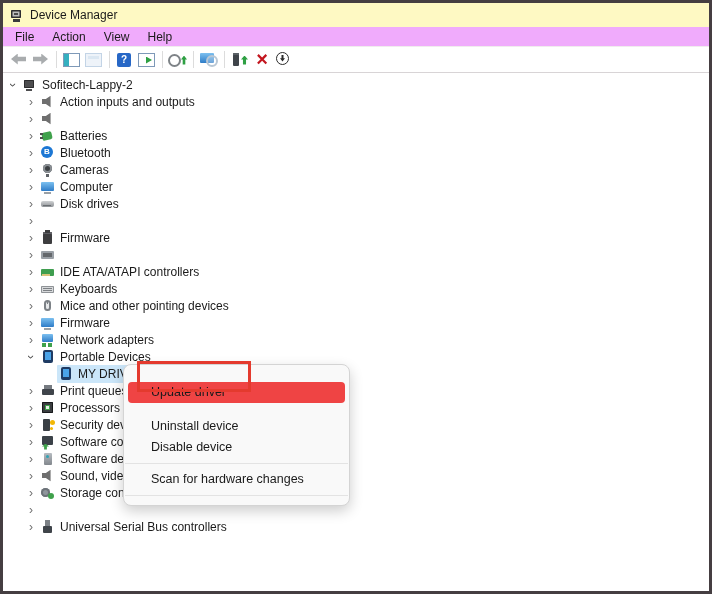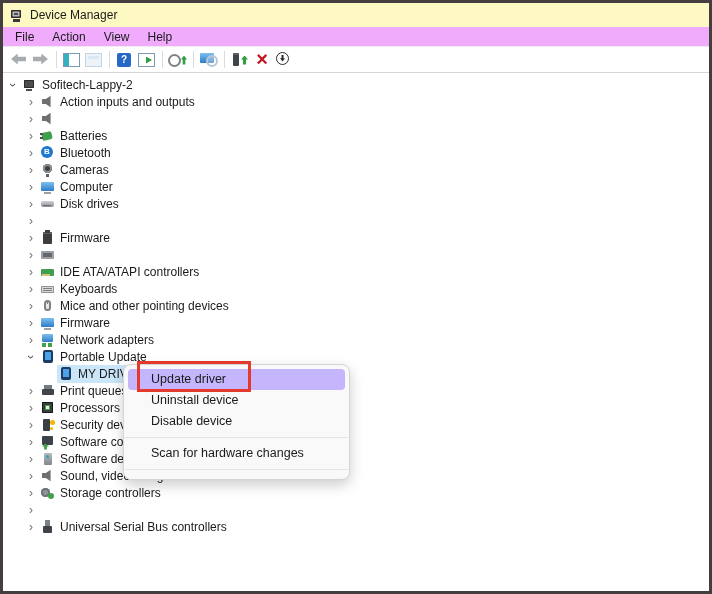--- a/index.html
+++ b/index.html
@@ -95,21 +95,21 @@
   .ti-system::after{left:0;bottom:2px;width:14px;height:2px;background:#888d92;border-radius:1px;}
   .ti-usb::before{left:5px;top:1px;width:5px;height:6px;background:#7c8186;}
   .ti-usb::after{left:3px;top:7px;width:9px;height:7px;background:#3f444a;border-radius:1px;}
   
   .ctxmenu{
     position:absolute;left:120px;top:361px;width:227px;box-sizing:border-box;
     background:#f9f9f9;border:1px solid #d4d4d4;border-radius:8px;
     box-shadow:0 5px 14px rgba(0,0,0,.20);padding:4px 0;font-size:12.5px;z-index:5;
   }
   .cmi{height:21px;line-height:21px;padding-left:27px;color:#1a1a1a;}
-  .cmi.hl{background:#c4b5fd;border-radius:4px;margin:0 4px;padding-left:23px;}
+  .cmi.hl{background:#ef4444;border-radius:4px;margin:13px 4px;padding-left:23px;}
   .cmi.bold{font-weight:bold;}
   .cmsep{height:1px;background:#e3e3e3;margin:5px 1px;}
   
   .redbox{position:absolute;left:134px;top:358px;width:114px;height:31px;border:3px solid #e43a2e;z-index:9;box-sizing:border-box;}
 </style>
 </head>
 <body>
 
 <div class="window">
 
@@ -248,21 +248,21 @@
         <span class="chev">›</span>
         <span class="rowc">
           <span class="ti ti-network"></span>
           <span class="tlabel">Network adapters</span>
         </span>
       </div>
       <div class="trow" style="padding-left: 20px;">
         <span class="chev down">›</span>
         <span class="rowc">
           <span class="ti ti-portable"></span>
-          <span class="tlabel">Portable Update</span>
+          <span class="tlabel">Portable Devices</span>
         </span>
       </div>
       <div class="trow" style="padding-left: 38px;">
         <span class="chev"></span>
         <span class="rowc selected">
           <span class="ti ti-portable"></span>
           <span class="tlabel">MY DRIVE</span>
         </span>
       </div>
       <div class="trow" style="padding-left: 20px;">

